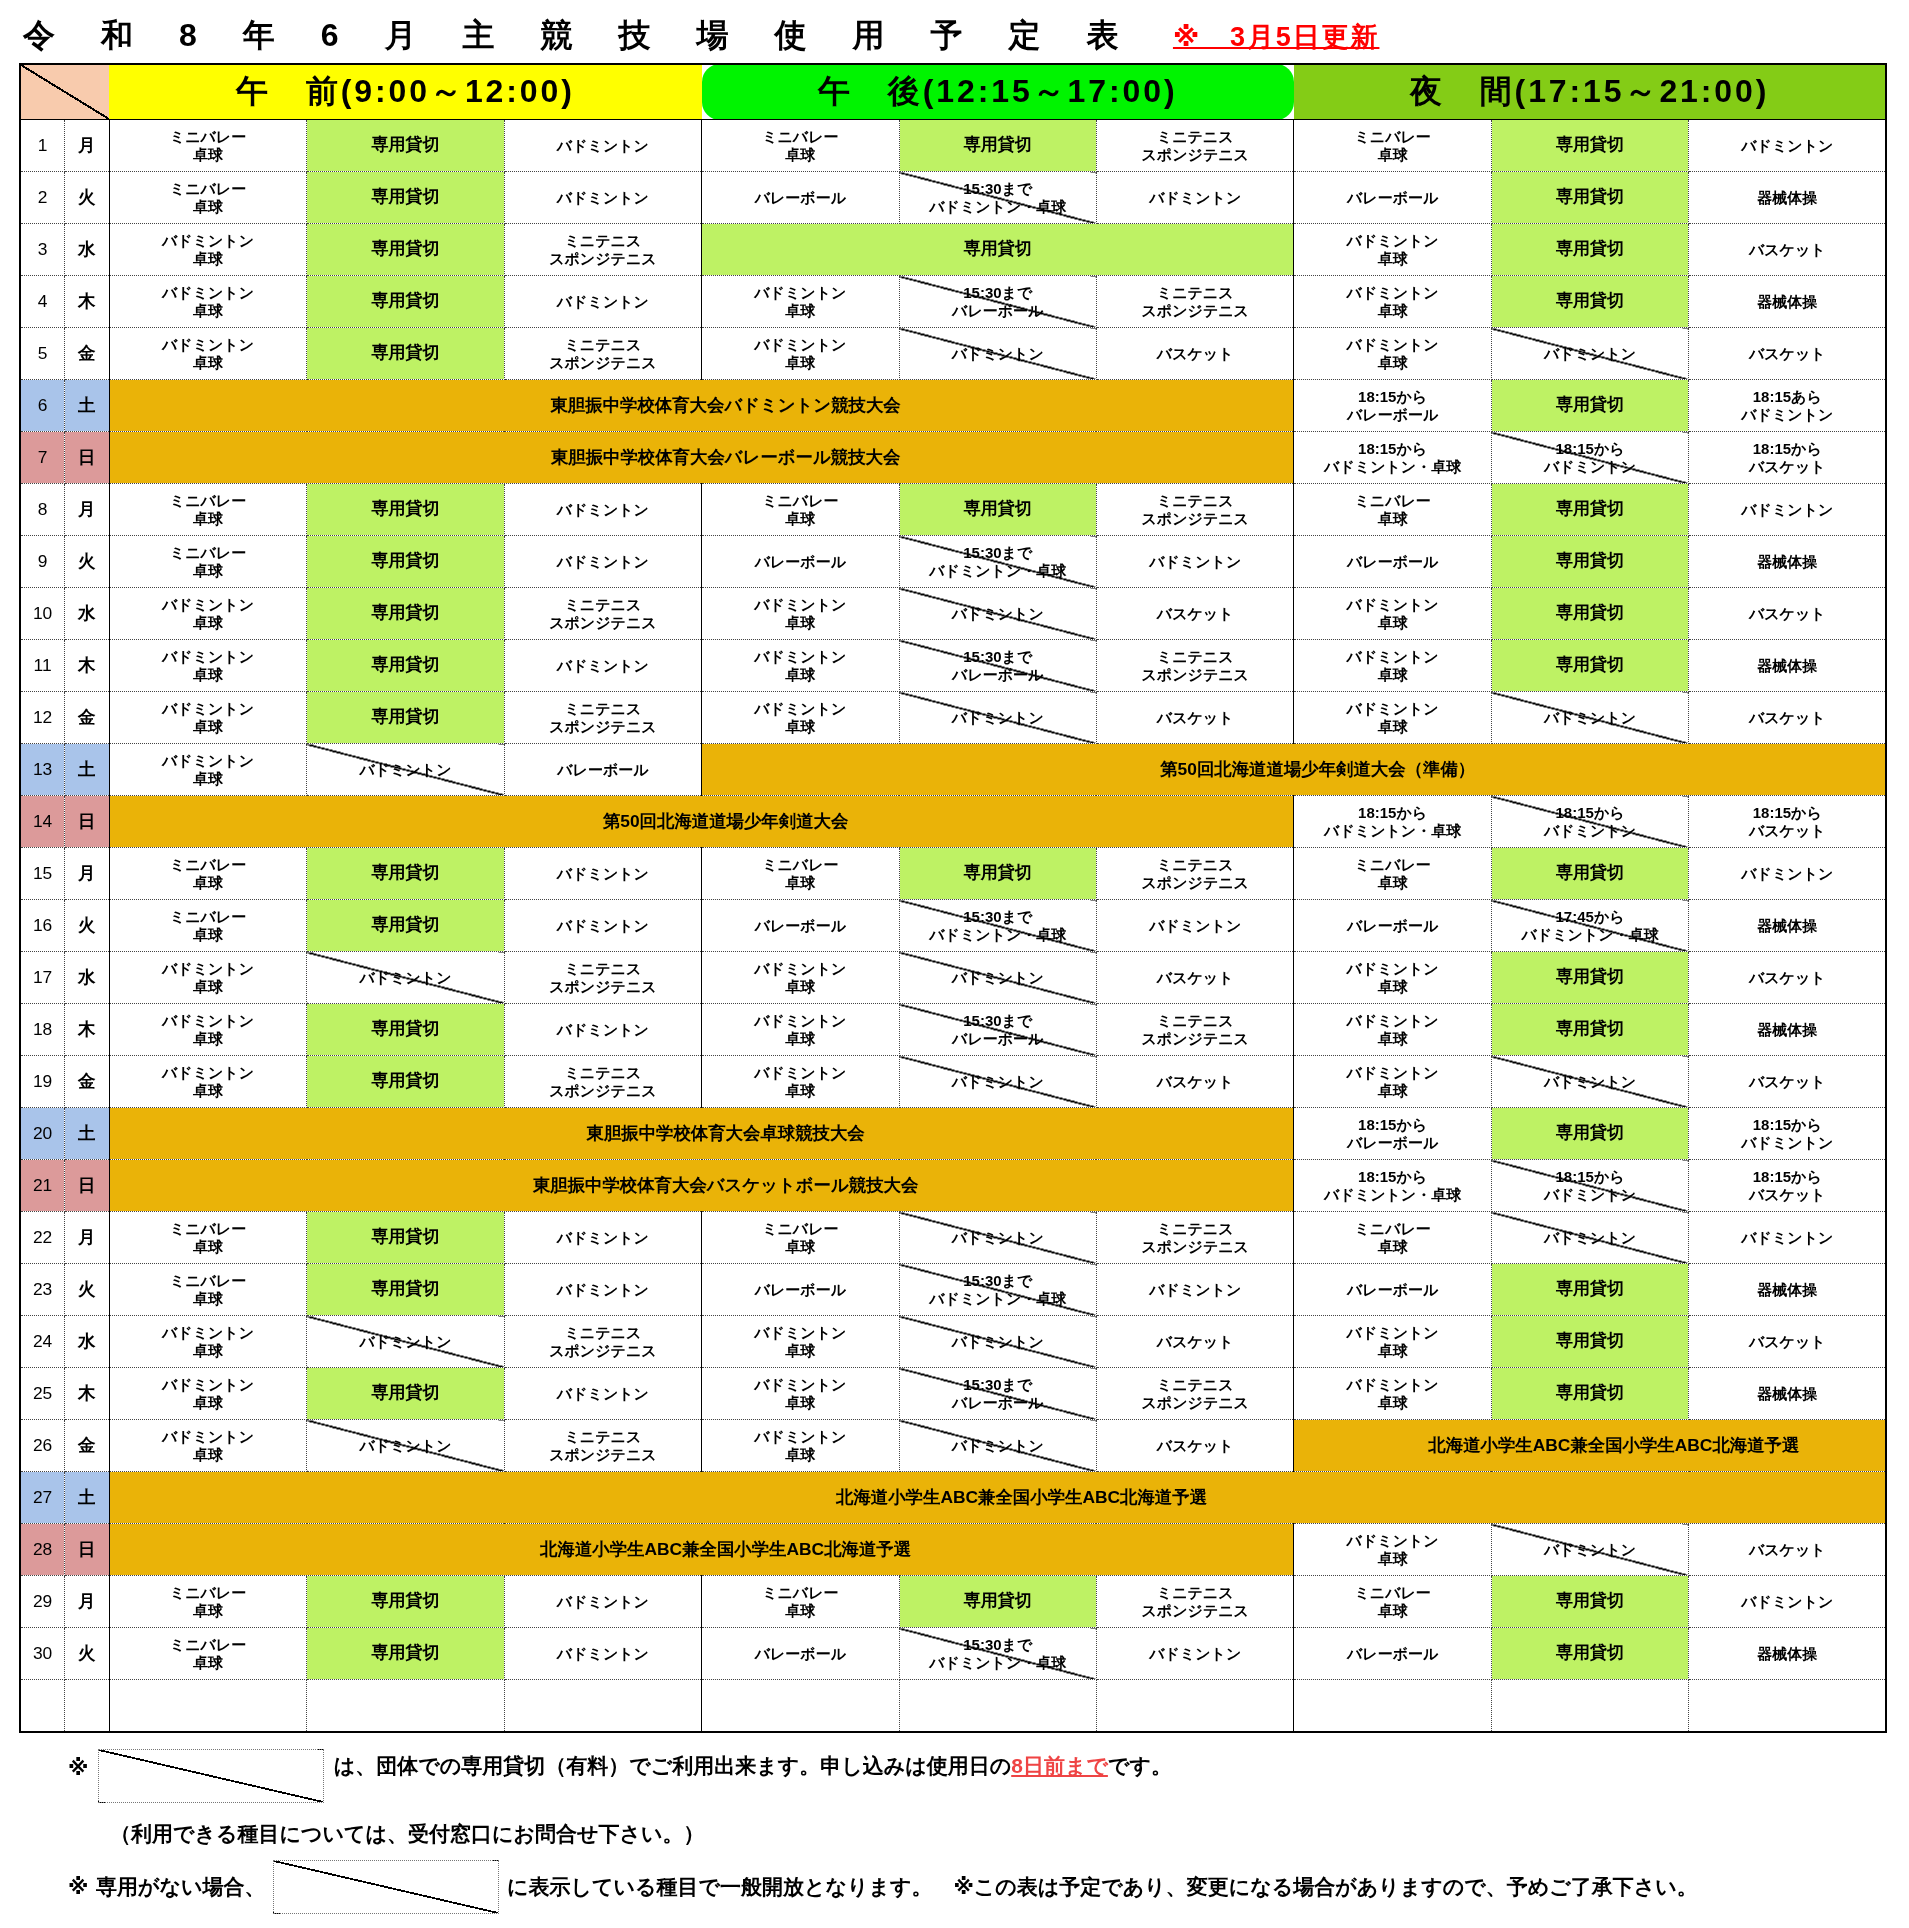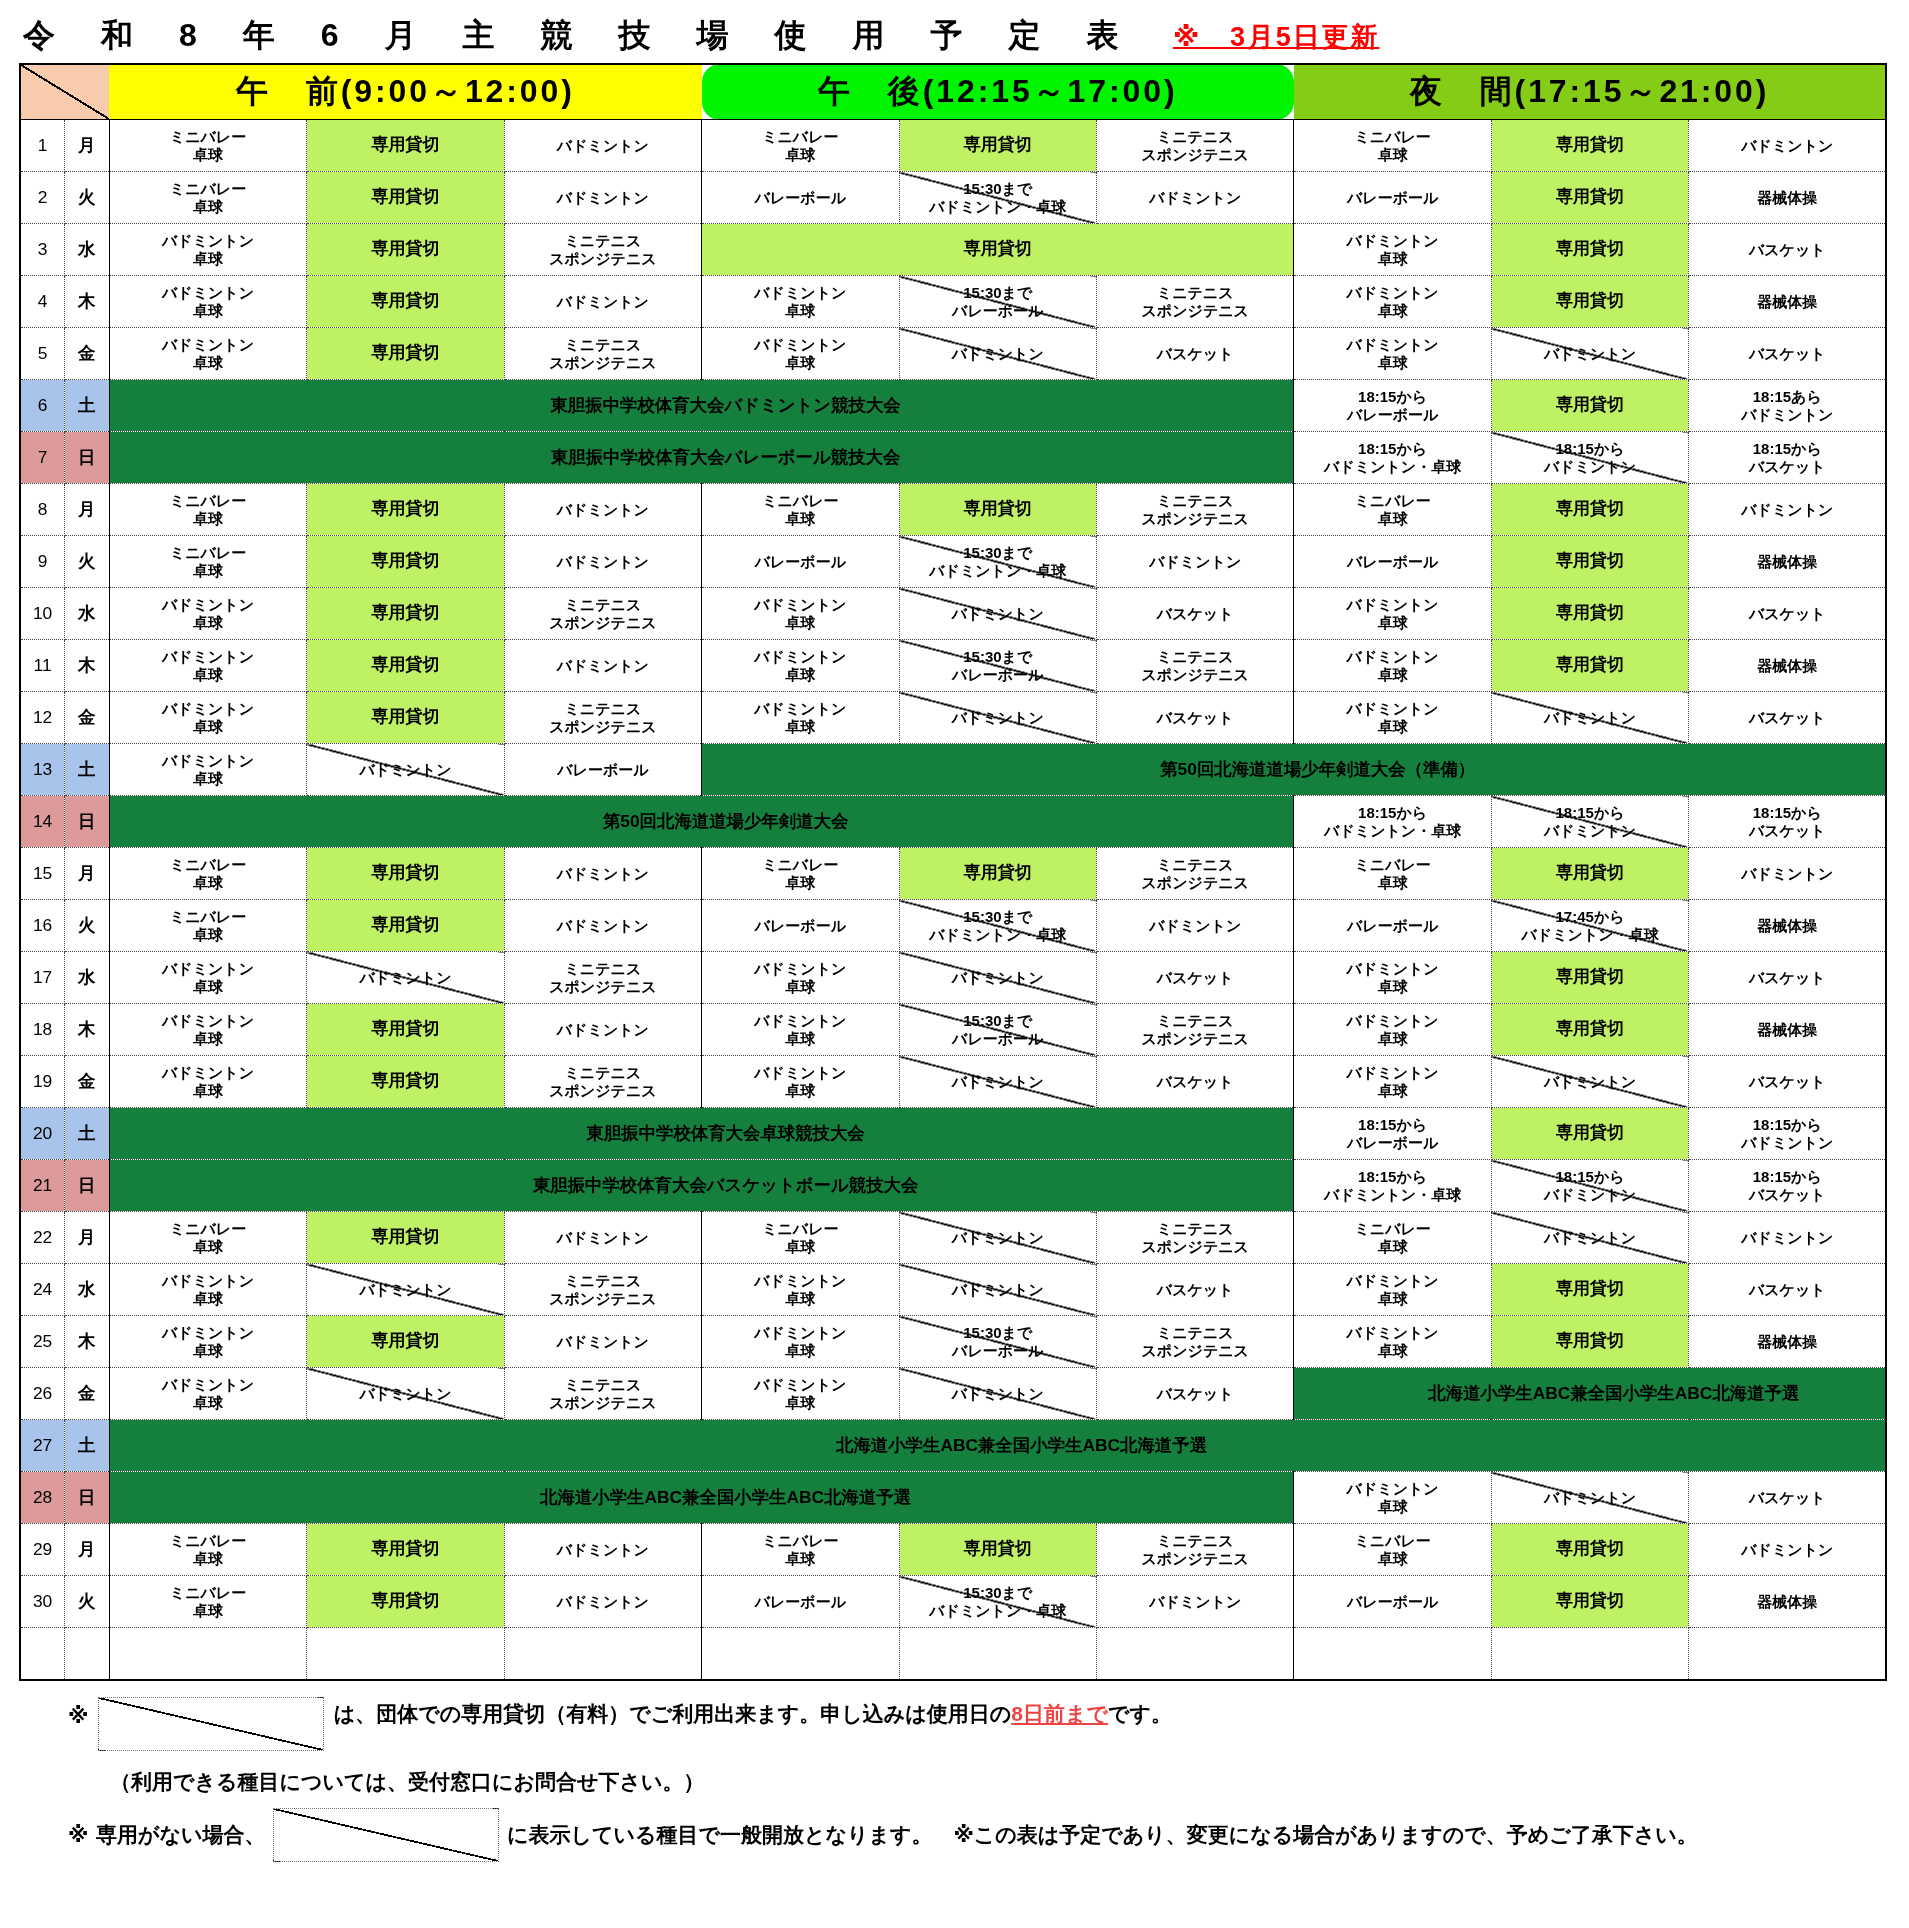--- a/index.html
+++ b/index.html
@@ -23,21 +23,21 @@
   th.am{background:#FFFF00;} th.pm{background:#00F400;border-radius:18px;} th.ni{background:#84cc16;}
 
   tbody td{height:51px;text-align:center;vertical-align:middle;
     font-weight:bold;font-size:15px;line-height:1.22;white-space:pre-line;
     border-right:1px dotted #444;border-bottom:1px dotted #444;overflow:hidden;}
   td.num{font-size:17.4px;font-weight:normal;}
   td.day{font-size:17.4px;}
   td.sat{background:#A9C4EA;} td.sun{background:#DC9A9A;}
   td.cell.sl{border-left:1.9px solid #000;}
   td.bg-y{background:#bef264;font-size:17px;}
-  td.bg-p{background:#15803d;font-size:17.4px;padding-left:48px;}
+  td.bg-p{background:#eab308;font-size:17.4px;padding-left:48px;}
   td.diag{background-image:linear-gradient(to top right,transparent calc(50% - 0.9px),#000 calc(50% - 0.9px),#000 calc(50% + 0.9px),transparent calc(50% + 0.9px));}
 
   
   .notes{margin:15.4px 0 0 68px;}
   .note{font-size:21px;font-weight:bold;}
   .note1{display:flex;align-items:flex-start;column-gap:9.7px;}
   .note1 .note-text{margin-top:2.9px;}
   .note-mark{margin-top:7.7px;}
   .diag-box{display:inline-block;flex:none;width:224px;height:52px;background:#fff;
     border:1px dotted #777;
@@ -400,20 +400,35 @@
 卓球</td>
         <td class="cell diag">バドミントン</td>
         <td class="cell">ミニテニス
 スポンジテニス</td>
         <td class="cell sl">ミニバレー
 卓球</td>
         <td class="cell diag">バドミントン</td>
         <td class="cell">バドミントン</td>
       </tr>
       <tr>
+        <td class="num">23</td>
+        <td class="day">火</td>
+        <td class="cell sl">ミニバレー
+卓球</td>
+        <td class="cell bg-y">専用貸切</td>
+        <td class="cell">バドミントン</td>
+        <td class="cell sl">バレーボール</td>
+        <td class="cell diag">15:30まで
+バドミントン・卓球</td>
+        <td class="cell">バドミントン</td>
+        <td class="cell sl">バレーボール</td>
+        <td class="cell bg-y">専用貸切</td>
+        <td class="cell">器械体操</td>
+      </tr>
+      <tr>
         <td class="num">24</td>
         <td class="day">水</td>
         <td class="cell sl">バドミントン
 卓球</td>
         <td class="cell diag">バドミントン</td>
         <td class="cell">ミニテニス
 スポンジテニス</td>
         <td class="cell sl">バドミントン
 卓球</td>
         <td class="cell diag">バドミントン</td>

